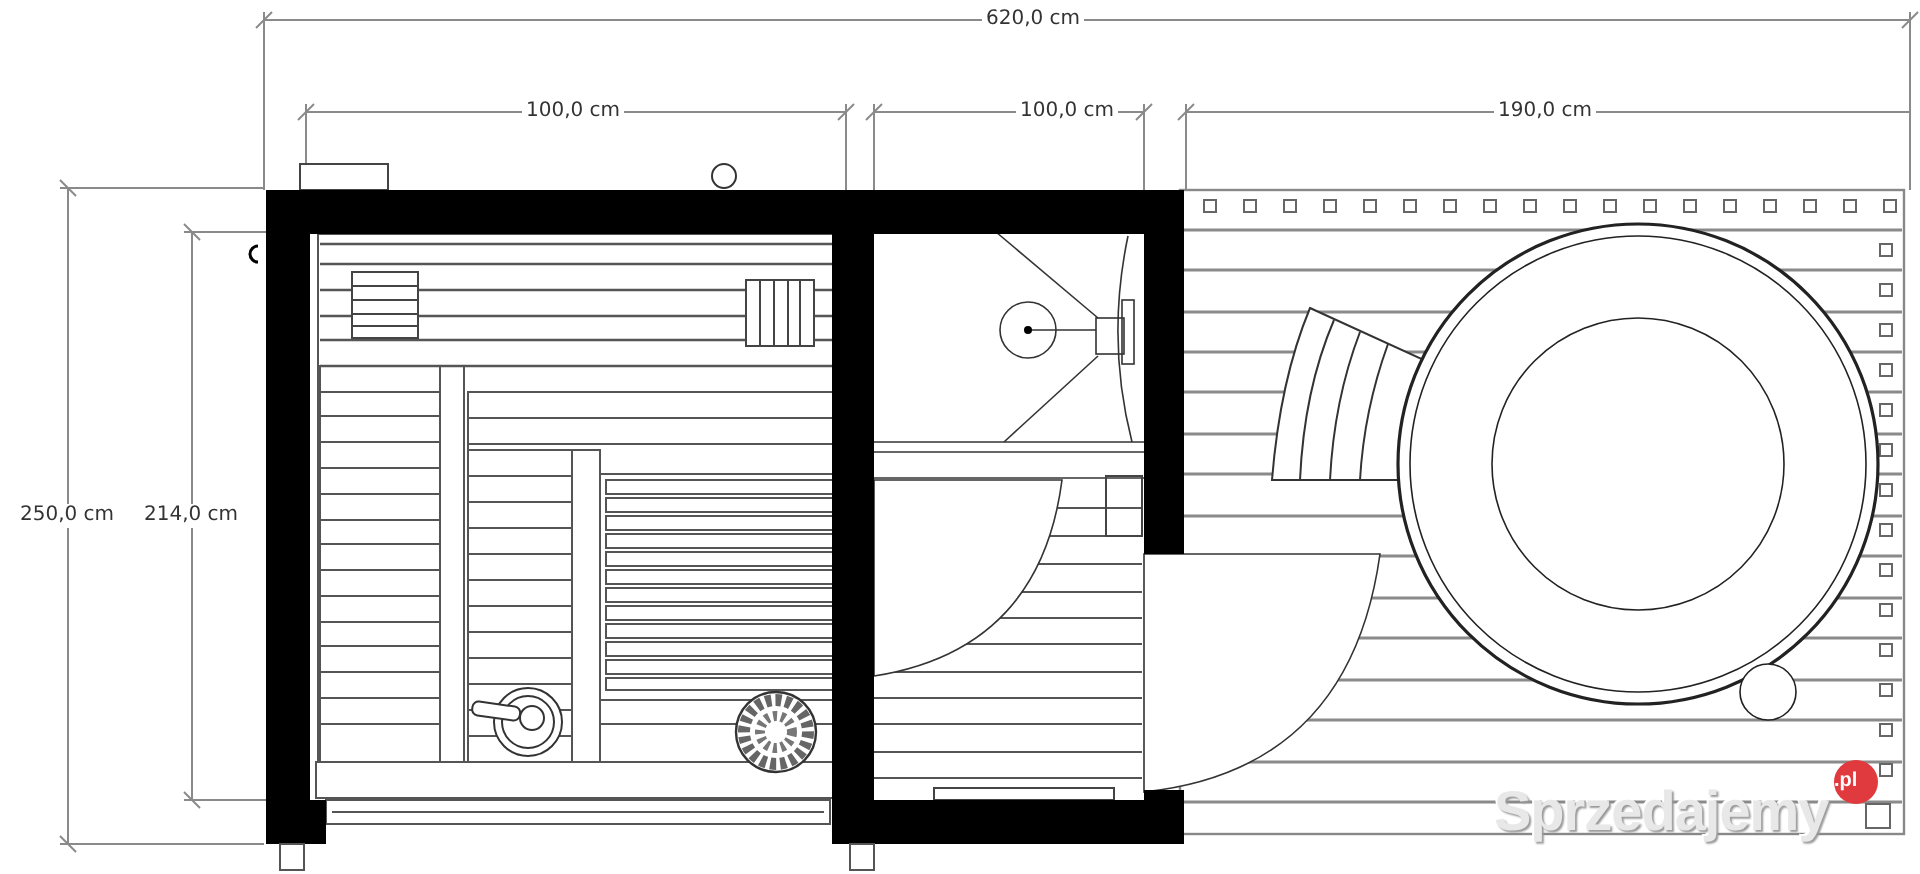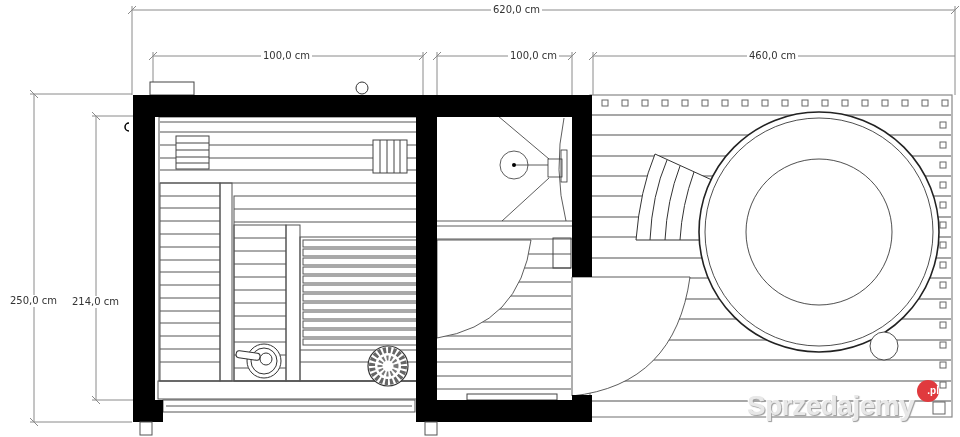--- a/index.html
+++ b/index.html
@@ -1,20 +1,20 @@
 <!DOCTYPE html>
 <html><head>
 <meta charset="utf-8">
 <style>
   html, body { margin: 0; padding: 0; background: #ffffff; }
   body { width: 960px; height: 437px; overflow: hidden; position: relative; font-family: "DejaVu Sans", sans-serif; }
   #plan { position: absolute; left: 0; top: 0; width: 960px; height: 437px; }
   .dim-label { position: absolute; font-size: 10px; color: #333; background: #fff; padding: 0 2px; white-space: nowrap; line-height: 12px; }
   .watermark { position: absolute; left: 747px; top: 390px; font-family: "Liberation Sans", sans-serif; font-weight: bold; font-size: 28px; color: #e8e8e8; text-shadow: 1px 1px 1px #9a9a9a, -1px -1px 0 #ffffff; letter-spacing: -0.5px; }
-  .wm-badge { position: absolute; left: 917px; top: 380px; width: 22px; height: 22px; border-radius: 50%; background: #e03a3e; color: #fff; font-family: "Liberation Sans", sans-serif; font-weight: bold; font-size: 10px; line-height: 22px; text-align: right; }
+  .wm-badge { position: absolute; left: 917px; top: 380px; width: 22px; height: 22px; border-radius: 50%; background: #e03a3e; color: #fff; font-family: "Liberation Sans", sans-serif; font-weight: bold; font-size: 10px; line-height: 22px; text-align: left; }
 </style>
 </head>
 <body>
 
 <svg id="plan" viewBox="0 0 960 437" xmlns="http://www.w3.org/2000/svg">
   <g stroke="#8a8a8a" stroke-width="1" fill="none">
 
     <line x1="132" y1="10" x2="955" y2="10"></line>
     <line x1="132" y1="6" x2="132" y2="95"></line>
     <line x1="955" y1="6" x2="955" y2="95"></line>
@@ -271,18 +271,18 @@
   <g fill="#fff" stroke="#555" stroke-width="1">
     <rect x="140" y="422" width="12" height="13"></rect>
     <rect x="425" y="422" width="12" height="13"></rect>
   </g>
   <path d="M129 123 a4 4 0 1 0 0 8" fill="none" stroke="#000" stroke-width="1.5"></path>
 </svg>
 
 <div class="dim-label" style="left:491px; top:4px;">620,0 cm</div>
 <div class="dim-label" style="left:261px; top:50px;">100,0 cm</div>
 <div class="dim-label" style="left:508px; top:50px;">100,0 cm</div>
-<div class="dim-label" style="left:747px; top:50px;">460,0 cm</div>
-<div class="dim-label" style="left:8px; top:252px;margin-top:43px;">250,0 cm</div>
-<div class="dim-label" style="left:70px; top:252px;margin-top:44px;">214,0 cm</div>
+<div class="dim-label" style="left:747px; top:50px;">190,0 cm</div>
+<div class="dim-label" style="left:8px; top:252px;">250,0 cm</div>
+<div class="dim-label" style="left:70px; top:252px;">214,0 cm</div>
 
 <div class="watermark">Sprzedajemy</div>
 <div class="wm-badge">.pl</div>
 
 </body></html>

